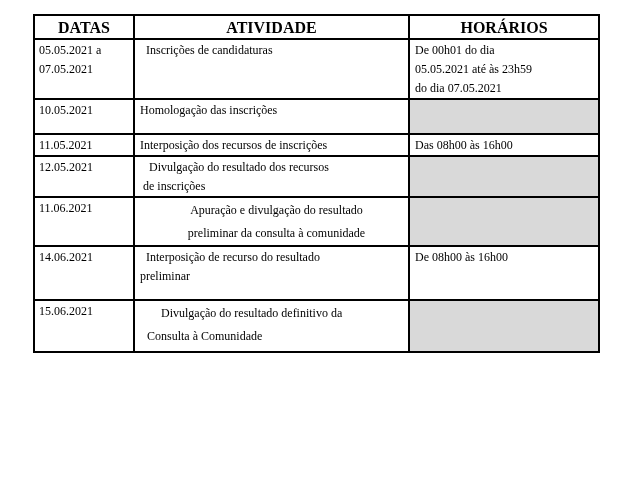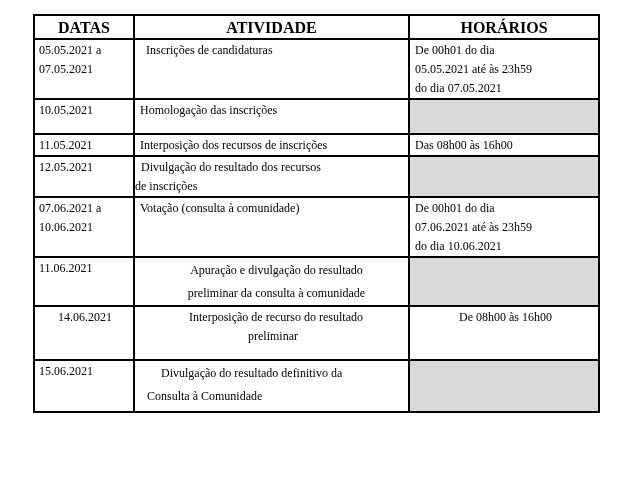--- a/index.html
+++ b/index.html
@@ -41,34 +41,34 @@
     font-weight: bold;
     text-align: center;
     font-size: 16px;
     line-height: 20px;
     padding: 2px 0 0 0;
     white-space: normal;
   }
   td.date { padding-left: 4px; }
   td.act  { padding-left: 5px; padding-right: 2px; }
   td.act-first  { text-indent: 6px; }
-  td.act-indent { padding-left: 0; text-indent: 6px; }
+  td.act-indent { padding-left: 8px; text-indent: 6px; }
   td.act-center { text-align: center; line-height: 23px; padding-left: 12px; padding-right: 2px; }
   td.act-hang   { padding-left: 12px; text-indent: 14px; line-height: 23px; }
   td.time { padding-left: 5px; }
   td.gray { background: var(--shaded-cell, #d9d9d9); }
   tr.h-head { height: 23px; margin-top: 45px; }
   tr.h-r1 { height: 53px; }
   tr.h-r2 { height: 35px; }
   tr.h-r3 { height: 20px; }
   tr.h-r4 { height: 36px; margin-left: 28px; }
   tr.h-r5 { height: 51px; }
   tr.h-r6 { height: 54px; }
   tr.h-r7 { height: 42px; }
-  tr.h-r8 { height: 54px; text-align: center; }
+  tr.h-r8 { height: 54px; }
   tr.h-r9 { height: 52px; }
 </style>
 </head>
 <body>
 
 <div class="page">
   <table class="schedule">
     <colgroup>
       <col class="c-datas">
       <col class="c-ativ">
@@ -99,28 +99,20 @@
         <td class="date">11.05.2021</td>
         <td class="act">Interposição dos recursos de inscrições</td>
         <td class="time">Das 08h00 às 16h00</td>
       </tr>
       <tr class="h-r4">
         <td class="date">12.05.2021</td>
         <td class="act act-indent">Divulgação do resultado dos recursos
 de inscrições</td>
         <td class="time gray"></td>
       </tr>
-      <tr class="h-r6">
-        <td class="date">07.06.2021 a
-10.06.2021</td>
-        <td class="act">Votação (consulta à comunidade)</td>
-        <td class="time">De 00h01 do dia
-07.06.2021 até às 23h59
-do dia 10.06.2021</td>
-      </tr>
       <tr class="h-r7">
         <td class="date">11.06.2021</td>
         <td class="act act-center">Apuração e divulgação do resultado
 preliminar da consulta à comunidade</td>
         <td class="time gray"></td>
       </tr>
       <tr class="h-r8">
         <td class="date">14.06.2021</td>
         <td class="act act-first">Interposição de recurso do resultado
 preliminar</td>

